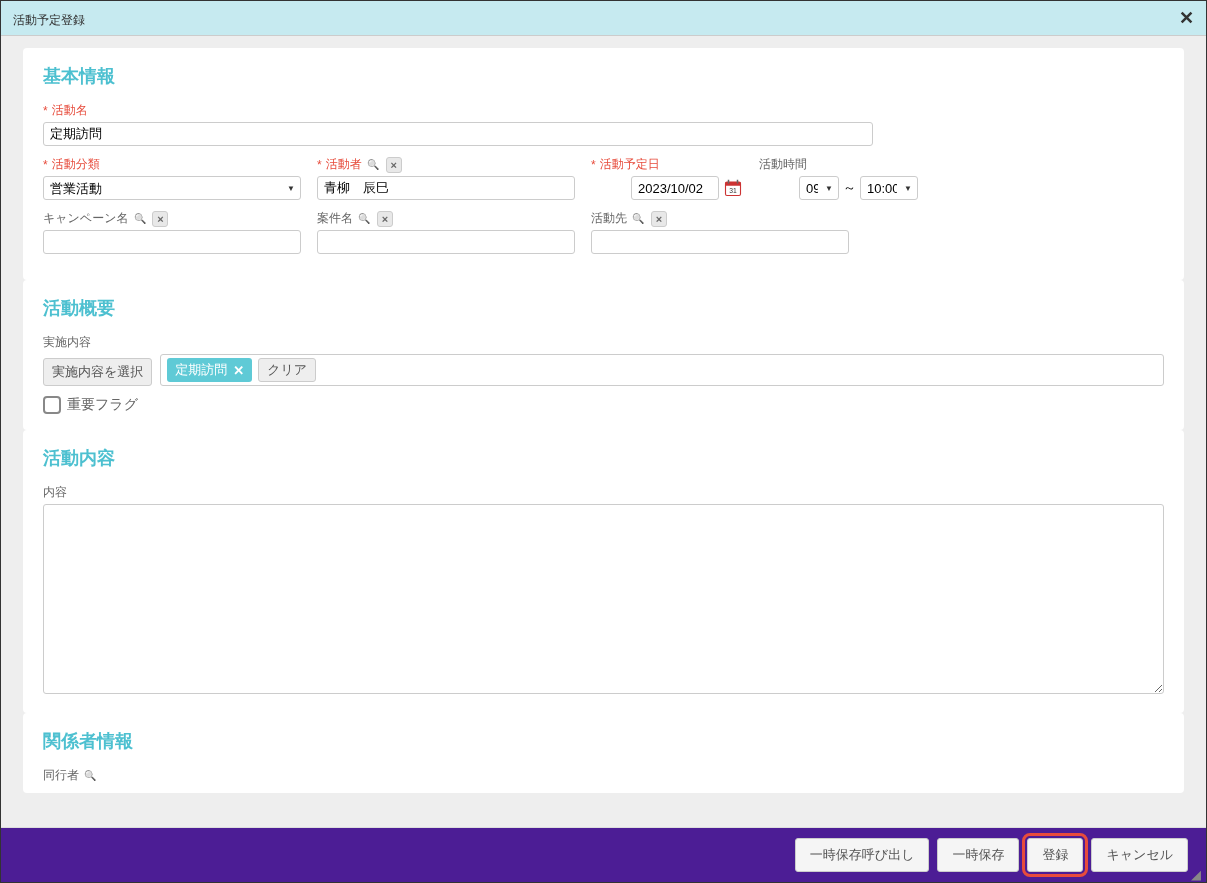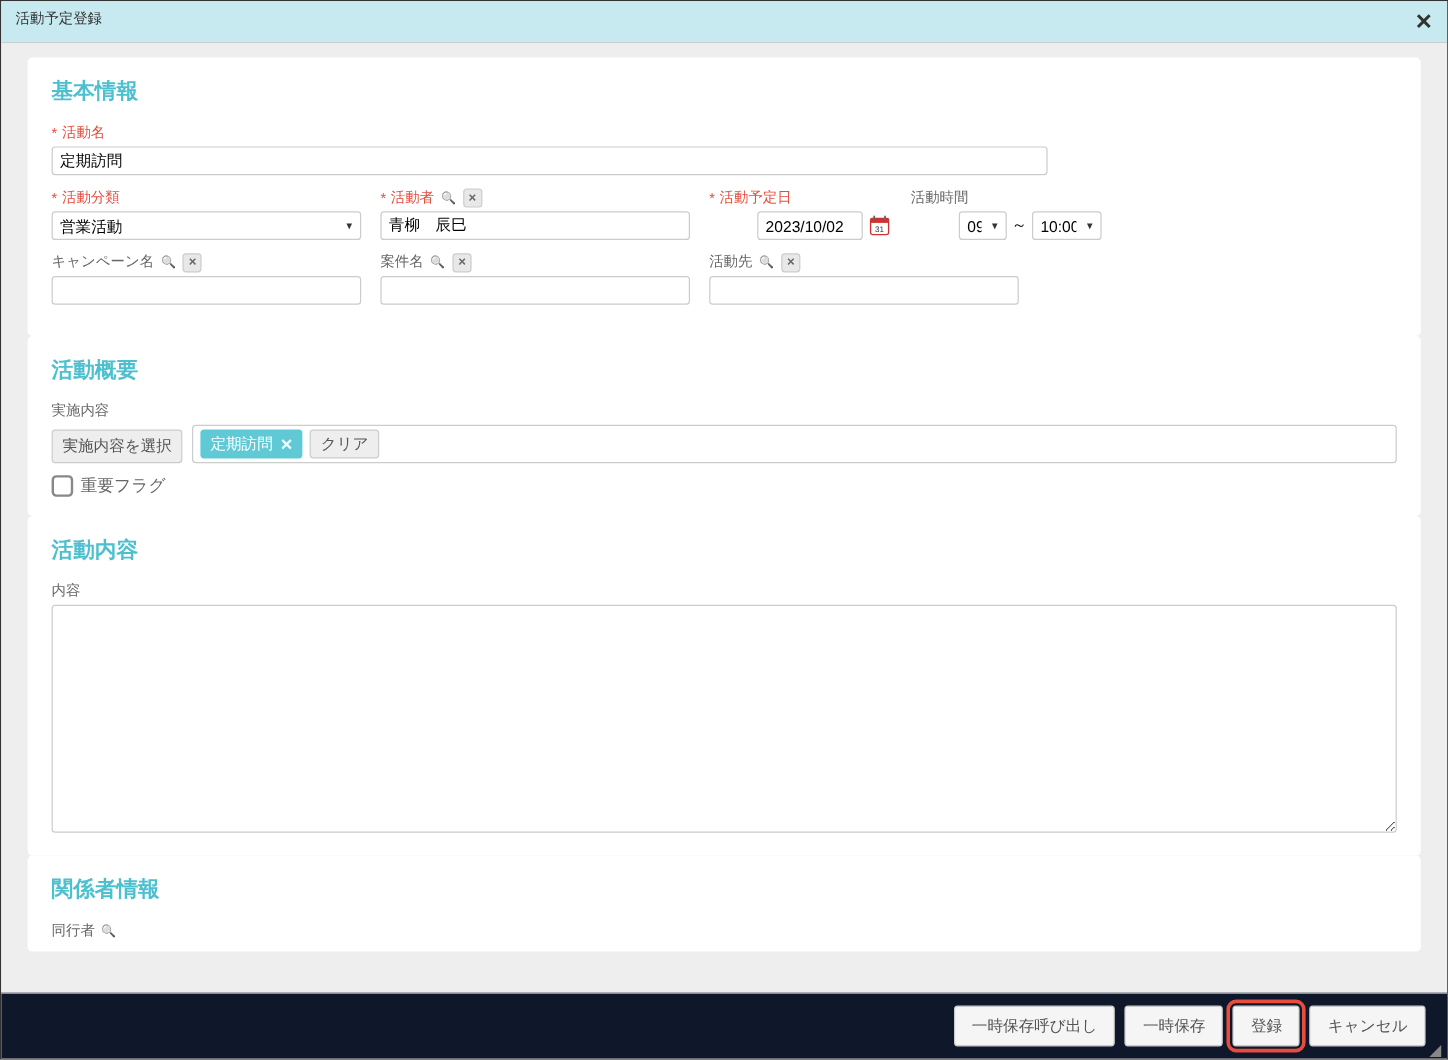--- a/index.html
+++ b/index.html
@@ -11,21 +11,21 @@
       height: 883px;
       overflow: hidden;
       border: 1px solid #333;
       position: relative;
     }
     .modal-header {
       background: #c6eaf0;
       padding: 6px 12px;
       display: flex;
       justify-content: space-between;
-      align-items: flex-start;
+      align-items: flex-end;
       border-bottom: 1px solid #ccc;
     }
     .modal-title { font-size: 12px; color: #333; }
     .close-btn { font-size: 18px; font-weight: bold; cursor: pointer; color: #333; }
     .modal-body {
       background: #eee;
       padding: 12px 22px;
       height: 795px;
       overflow-y: scroll;
     }
@@ -152,21 +152,21 @@
       border-radius: 3px;
       padding: 6px;
       font-size: 13px;
       resize: both;
     }
     .modal-footer {
       position: absolute;
       bottom: 0;
       left: 0;
       right: 0;
-      background: #0f172a;
+      background: #4c1d95;
       border-top: 1px solid #ddd;
       padding: 10px 18px;
       display: flex;
       justify-content: flex-end;
       gap: 8px;
       height: 55px;
     }
     .footer-btn {
       background: #f5f5f5;
       border: 1px solid #ccc;

